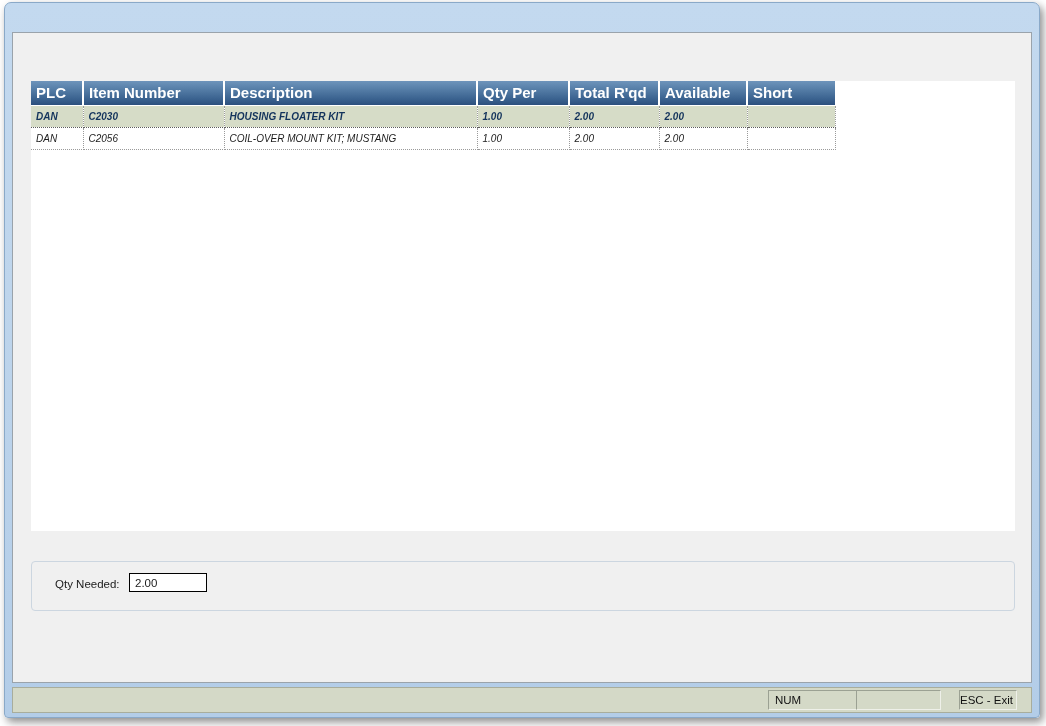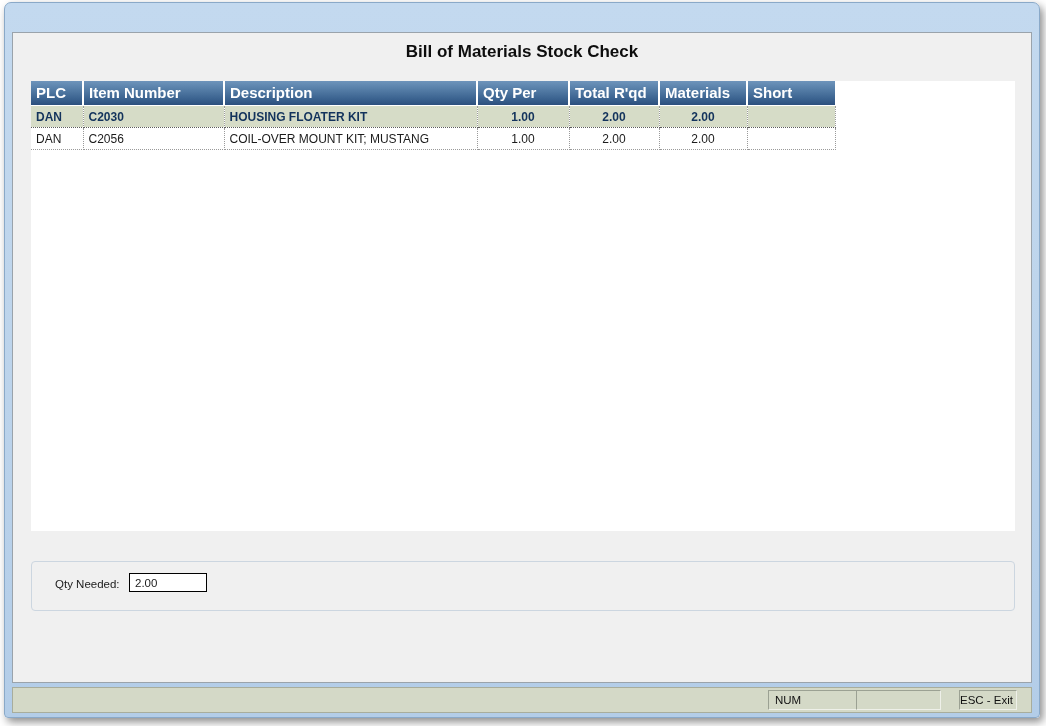--- a/index.html
+++ b/index.html
@@ -136,23 +136,24 @@
   table.grid-table th:last-child { border-right: none; margin-top: 14px; }
 
   table.grid-table td {
     padding: 2px 5px 2px 5px;
     height: 17px;
     color: #1b1b1b;
     border-right: 1px dotted #9a9a9a;
     border-bottom: 1px dotted #9a9a9a;
     white-space: nowrap;
     overflow: hidden;
-    font-size: 12px;
-  }
-  table.grid-table td.num { text-align: center; }
+    font-size: 10px;
+    font-style: italic;
+  }
+  table.grid-table td.num { text-align: left; }
   table.grid-table td:last-child { border-right: 1px dotted #9a9a9a; }
 
   tr.row-selected td {
     background: #d6dcc7;
     color: #13335c;
     font-weight: bold;
     border-top: 1px dotted #5c5c5c;
     border-bottom: 1px dotted #5c5c5c;
   }
 
@@ -226,41 +227,40 @@
 </head>
 <body>
 
 <div id="desktop">
 
   <div id="window-frame">
 
 
     <div id="client">
 
-      <div id="page-title">Bill of Materials Stock Check</div>
 
       <div id="grid">
         <table class="grid-table">
           <colgroup>
             <col style="width:52px">
             <col style="width:141px">
             <col style="width:253px">
             <col style="width:92px">
             <col style="width:90px">
             <col style="width:88px">
             <col style="width:88px">
           </colgroup>
           <thead>
             <tr>
               <th>PLC</th>
               <th>Item Number</th>
               <th>Description</th>
               <th>Qty Per</th>
               <th>Total R'qd</th>
-              <th>Materials</th>
+              <th>Available</th>
               <th>Short</th>
             </tr>
           </thead>
           <tbody id="grid-body">
               <tr class="row-selected">
                 <td>DAN</td>
                 <td>C2030</td>
                 <td>HOUSING FLOATER KIT</td>
                 <td class="num">1.00</td>
                 <td class="num">2.00</td>

